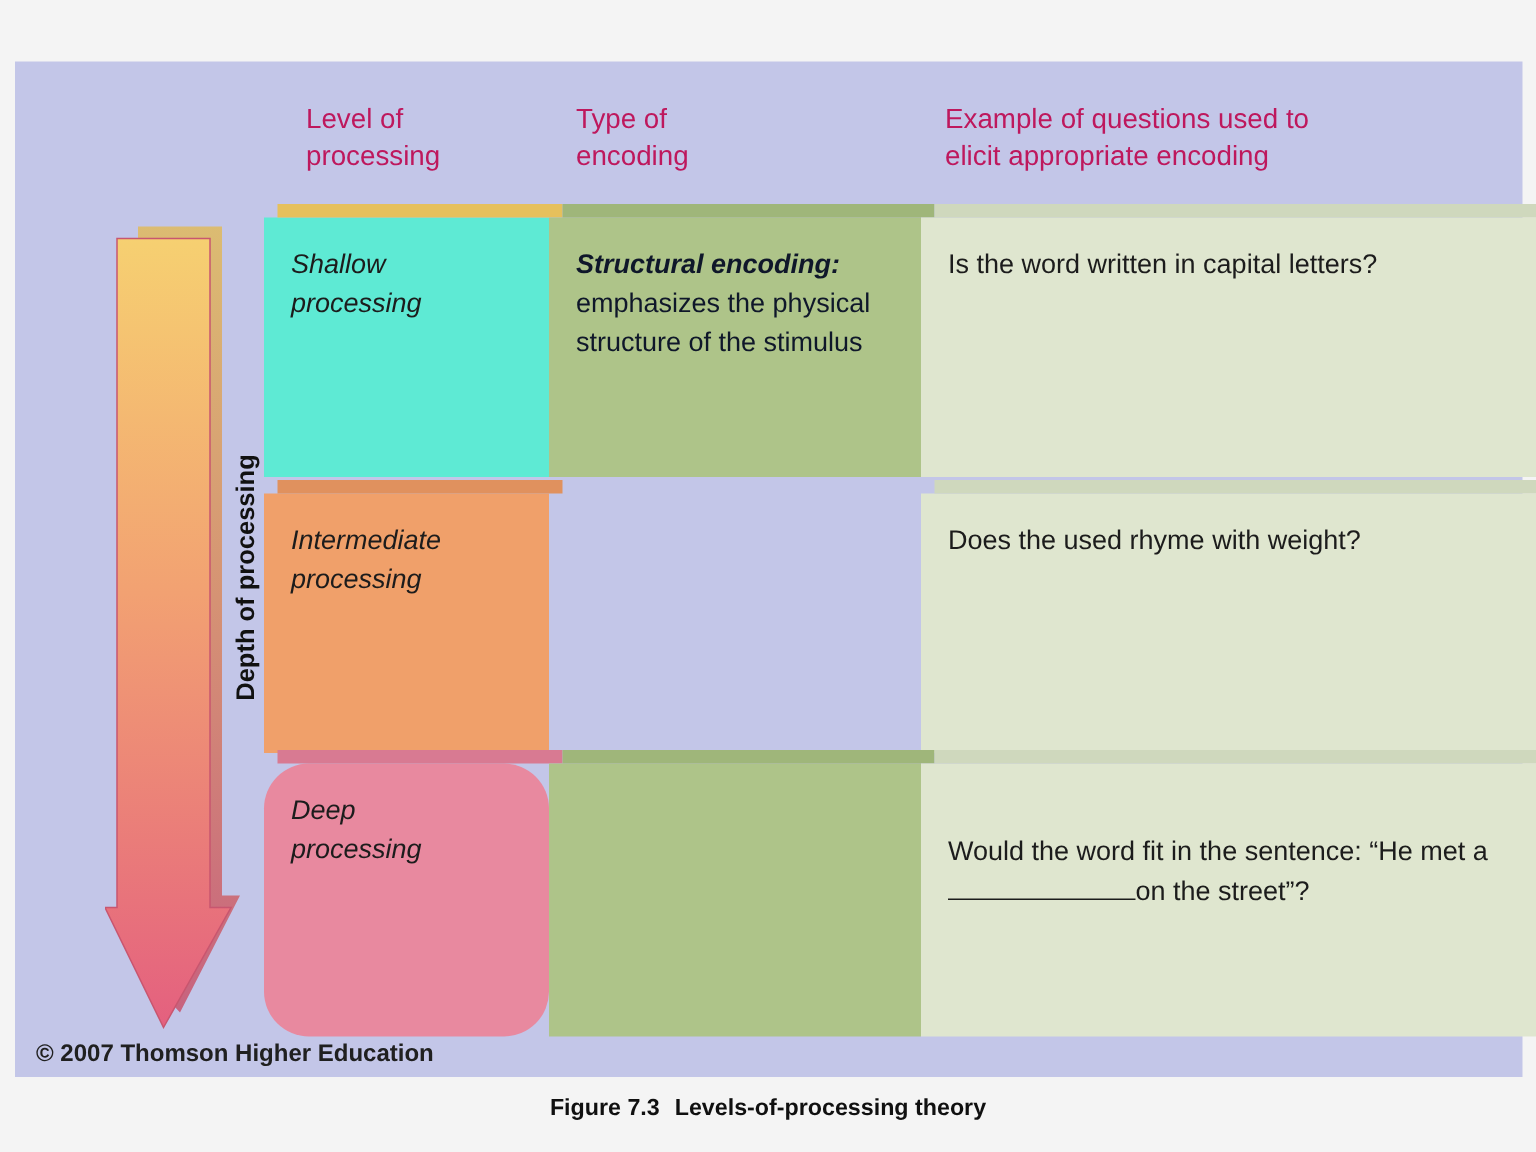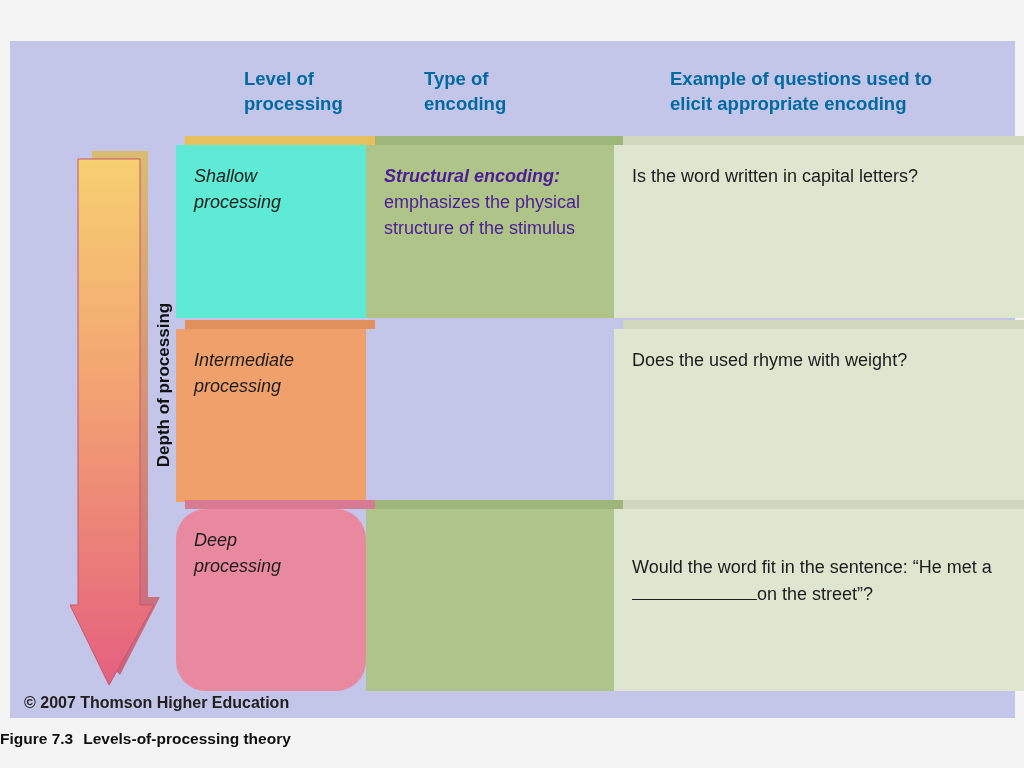--- a/index.html
+++ b/index.html
@@ -33,25 +33,24 @@
   .col-headers {
     position: absolute;
     left: 0;
     top: 0;
     width: 100%;
     height: 100px;
   }
   .col-header {
     position: absolute;
     font-size: 18.5px;
-    font-weight: bold;
-    color: #0369a1;
+    font-weight: normal;
+    color: #be185d;
     line-height: 1.35;
     white-space: pre-line;
-    margin-left: 40px;
   }
   .ch1 { left: 194px; top: 26px; width: 170px; }
   .ch2 { left: 374px; top: 26px; width: 230px; }
   .ch3 { left: 620px; top: 26px; width: 380px; }
 
   
   .depth-label {
     position: absolute;
     left: -6px;
     top: 230px;
@@ -118,21 +117,21 @@
 
   .txt-level {
     font-size: 18px;
     font-style: italic;
     color: #1c1c1c;
     line-height: 1.45;
     white-space: pre-line;
   }
   .txt-type {
     font-size: 18px;
-    color: #4c1d95;
+    color: #0f172a;
     line-height: 1.45;
   }
   .txt-type .term {
     font-style: italic;
     font-weight: bold;
   }
   .txt-example {
     font-size: 18px;
     color: #1c1c1c;
     line-height: 1.5;
@@ -153,20 +152,21 @@
     font-size: 16px;
     font-weight: bold;
     color: #202020;
   }
 
   .caption {
     position: absolute;
     left: 0;
     top: 730px;
     width: 1024px;
+    text-align: center;
     font-size: 15.5px;
     font-weight: bold;
     color: #101010;
   }
   .caption .cap-num { margin-right: 10px; }
 </style>
 </head>
 <body>
 
 <div id="figure-root">

